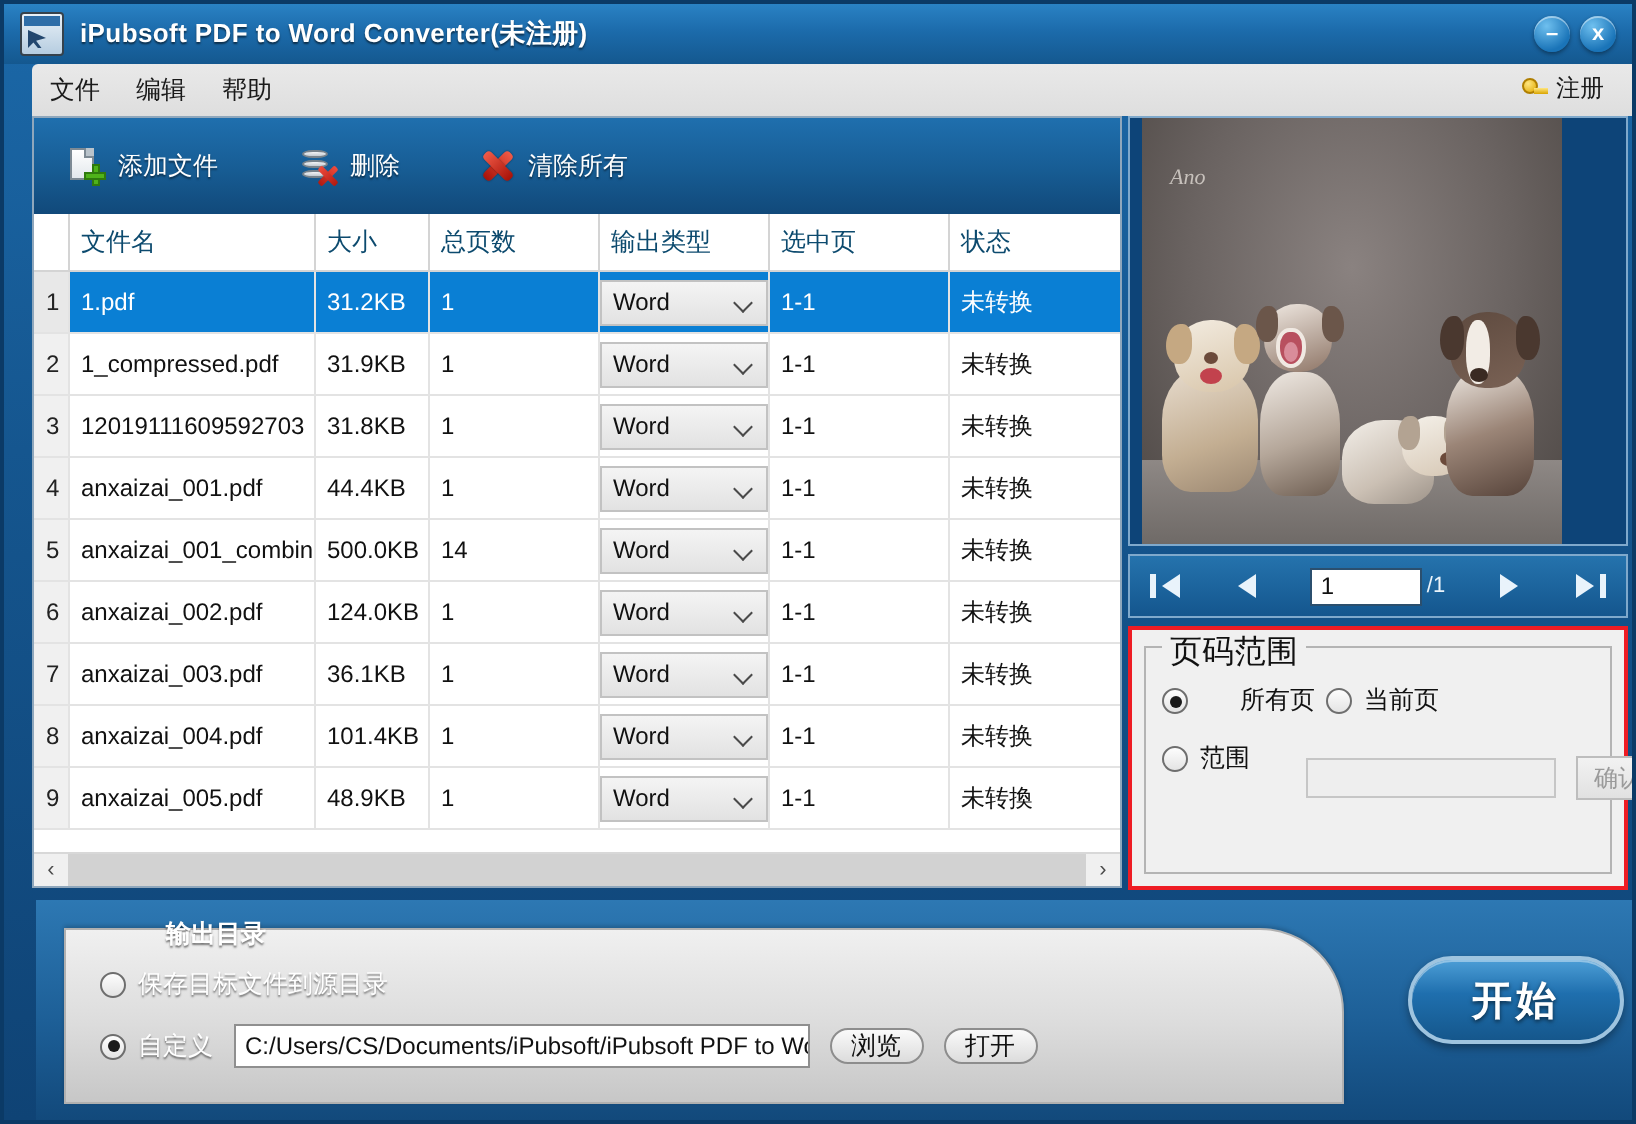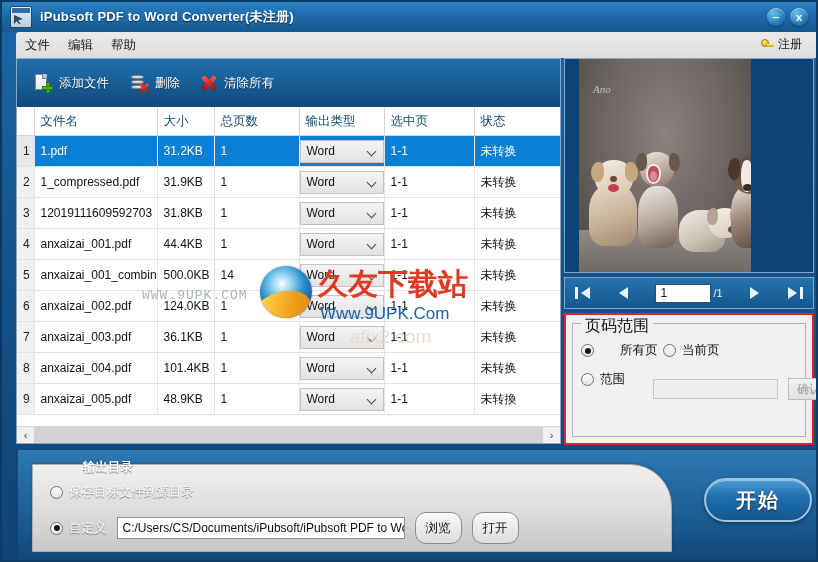--- a/index.html
+++ b/index.html
@@ -87,21 +87,21 @@
   .leftpanel{
     position:absolute;left:14px;top:56px;width:545px;height:386px;
     background:#ffffff;
     border:1px solid #8fa7bc;
     box-sizing:border-box;
   }
   .toolbar{
     height:48px;width:100%;
     background:linear-gradient(180deg,#1f6fae 0%,#175c93 55%,#11497a 100%);
     display:flex;align-items:center;
-    box-sizing:border-box;padding-left:12px;gap:12px;
+    box-sizing:border-box;padding-left:12px;gap:32px;
   }
   .tb-btn{display:flex;align-items:center;gap:6px;cursor:pointer;padding:2px 4px;}
   .tb-label{color:#ffffff;font-size:12.5px;text-shadow:0 1px 1px rgba(0,0,0,.5);white-space:nowrap;}
 
   .ic{position:relative;width:20px;height:20px;flex:none;}
   
   .ic-file .page{
     position:absolute;left:2px;top:1px;width:12px;height:16px;
     background:linear-gradient(180deg,#ffffff,#e3e8ec);
     border:1px solid #7d8a94;box-sizing:border-box;
@@ -218,21 +218,21 @@
   .hs-track{flex:1;height:16px;background:#d2d2d2;cursor:pointer;}
 
   
   .preview{
     position:absolute;left:562px;top:56px;width:250px;height:215px;
     background:#0d4478;
     border:1px solid #7fa9cc;box-sizing:border-box;
     overflow:hidden;
   }
   .pv-img{
-    position:absolute;left:14px;top:0px;width:172px;height:213px;
+    position:absolute;left:6px;top:0px;width:210px;height:213px;
     background:
       radial-gradient(ellipse at 50% 35%,#8a8280 0%,#6a6361 55%,#4c4643 100%);
     overflow:hidden;
   }
   .pv-ground{
     position:absolute;left:0;bottom:0;width:100%;height:42px;
     background:linear-gradient(180deg,#8e8885,#6f6a67);
   }
   .pup{position:absolute;bottom:30px;}
   .pup .head{position:absolute;border-radius:48% 48% 46% 46%;}
@@ -335,21 +335,21 @@
   .out-row2{position:absolute;left:32px;top:62px;display:flex;align-items:center;}
   .out-lbl-w{color:#ffffff;font-size:12.5px;text-shadow:0 1px 1px rgba(0,0,0,.5);white-space:nowrap;}
   .pathinput{
     width:288px;height:22px;margin-left:10px;
     background:#ffffff;border:1px solid #8f8f8f;box-sizing:border-box;
     font-size:12px;color:#111;padding:0 5px;line-height:20px;
     font-family:"Liberation Sans",sans-serif;
     white-space:nowrap;overflow:hidden;
   }
   .pillbtn{
-    height:32px;min-width:46px;padding:0 10px;margin-left:10px;
+    height:18px;min-width:46px;padding:0 10px;margin-left:10px;
     background:linear-gradient(180deg,#fafafa,#dcdcdc);
     border:1px solid #8d8d8d;border-radius:11px;box-sizing:border-box;
     font-size:12.5px;color:#111;display:flex;align-items:center;
     justify-content:center;cursor:pointer;white-space:nowrap;
   }
   .startbtn{
     position:absolute;right:20px;bottom:38px;width:108px;height:44px;
     border-radius:22px;
     background:linear-gradient(180deg,#4c9ed6 0%,#1f6fae 42%,#15578c 100%);
     border:2px solid #9fc4df;box-sizing:border-box;
@@ -712,21 +712,14 @@
       <span class="radio on"></span>
       <span class="out-lbl-w">自定义</span>
       <span class="pathinput">C:/Users/CS/Documents/iPubsoft/iPubsoft PDF to Word Converter</span>
       <span class="pillbtn">浏览</span>
       <span class="pillbtn">打开</span>
     </div>
 
     <div class="startbtn">开始</div>
   </div>
 
-  <div class="wm">
-    <div class="wm-t3">WWW.9UPK.COM</div>
-    <div class="wm-logo"></div>
-    <div class="wm-t1">久友下载站</div>
-    <div class="wm-t2">Www.9UPK.Com</div>
-    <div class="wm-t4">afix2.com</div>
-  </div>
 
 </div>
 
 </body></html>

